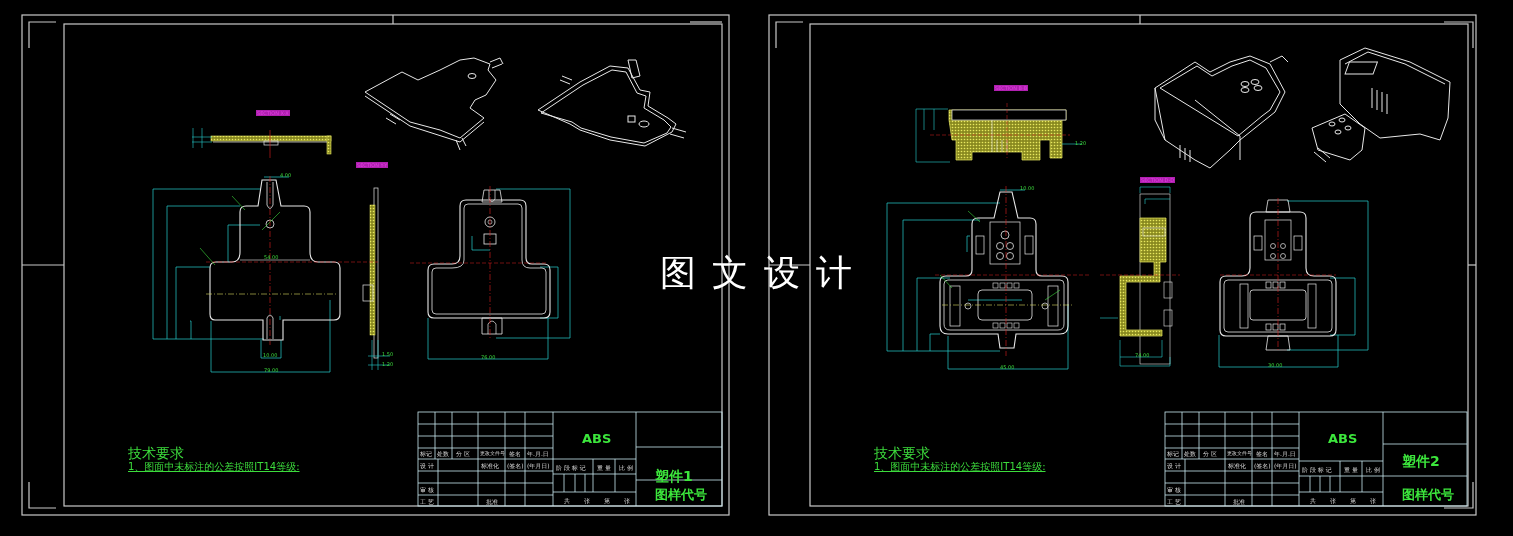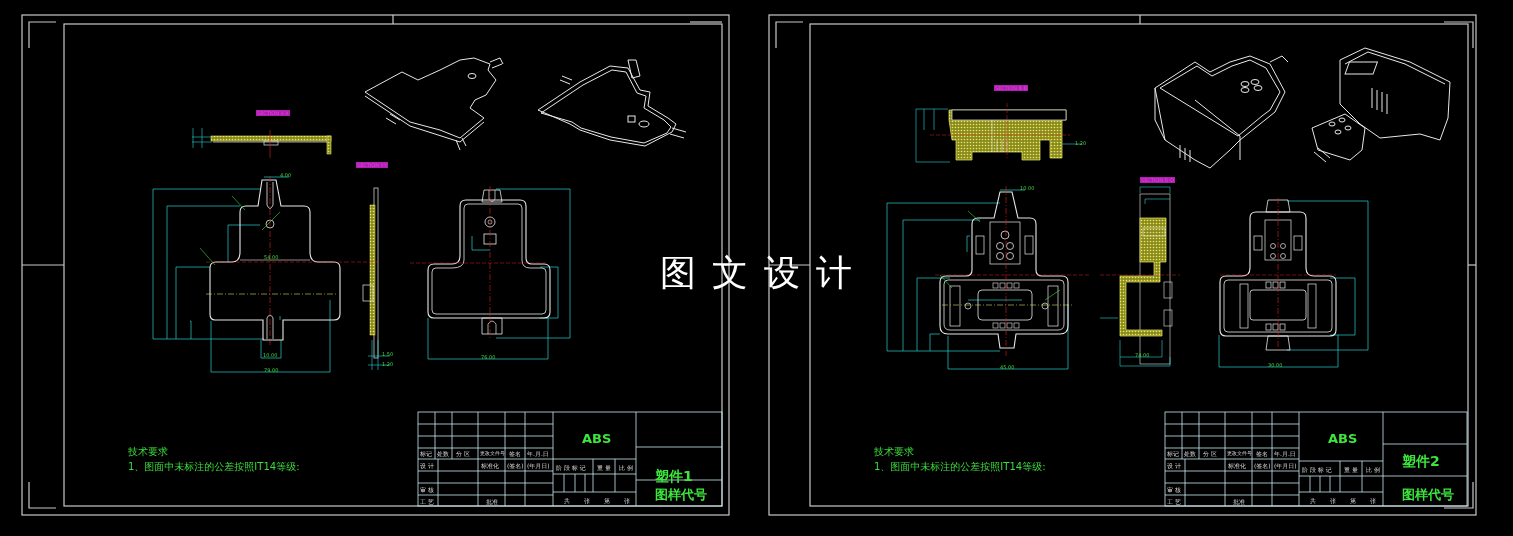--- a/index.html
+++ b/index.html
@@ -1,21 +1,21 @@
 <!DOCTYPE html>
 <html><head>
 <meta charset="utf-8">
 <style>
   html,body{margin:0;padding:0;background:#000;}
   body{width:1513px;height:536px;position:relative;overflow:hidden;font-family:"DejaVu Sans",sans-serif;}
   svg{position:absolute;left:0;top:0;}
   .txt{position:absolute;white-space:nowrap;}
   .green{color:#3cdc3c;}
-  .note-title{font-size:10px;}
-  .note-line{font-size:10px;}
+  .note-title{font-size:14px;}
+  .note-line{font-size:10px;text-decoration:underline;}
   .tb-cell{position:absolute;font-size:6px;color:#d8d8d8;white-space:nowrap;}
   .tb-big{position:absolute;color:#3ce63c;font-size:13px;white-space:nowrap;font-weight:bold;}
   .watermark{position:absolute;left:660px;top:249px;font-size:36px;color:#fff;letter-spacing:16px;font-family:"DejaVu Serif",serif;text-align:center;}
   .sec-label{position:absolute;font-size:5px;color:#e040e0;background:#b020b0;padding:0 1px;}
   .dim{position:absolute;font-size:5px;color:#3cdc3c;}
 </style>
 </head>
 <body>
 
 <svg width="1513" height="536" viewBox="0 0 1513 536">

